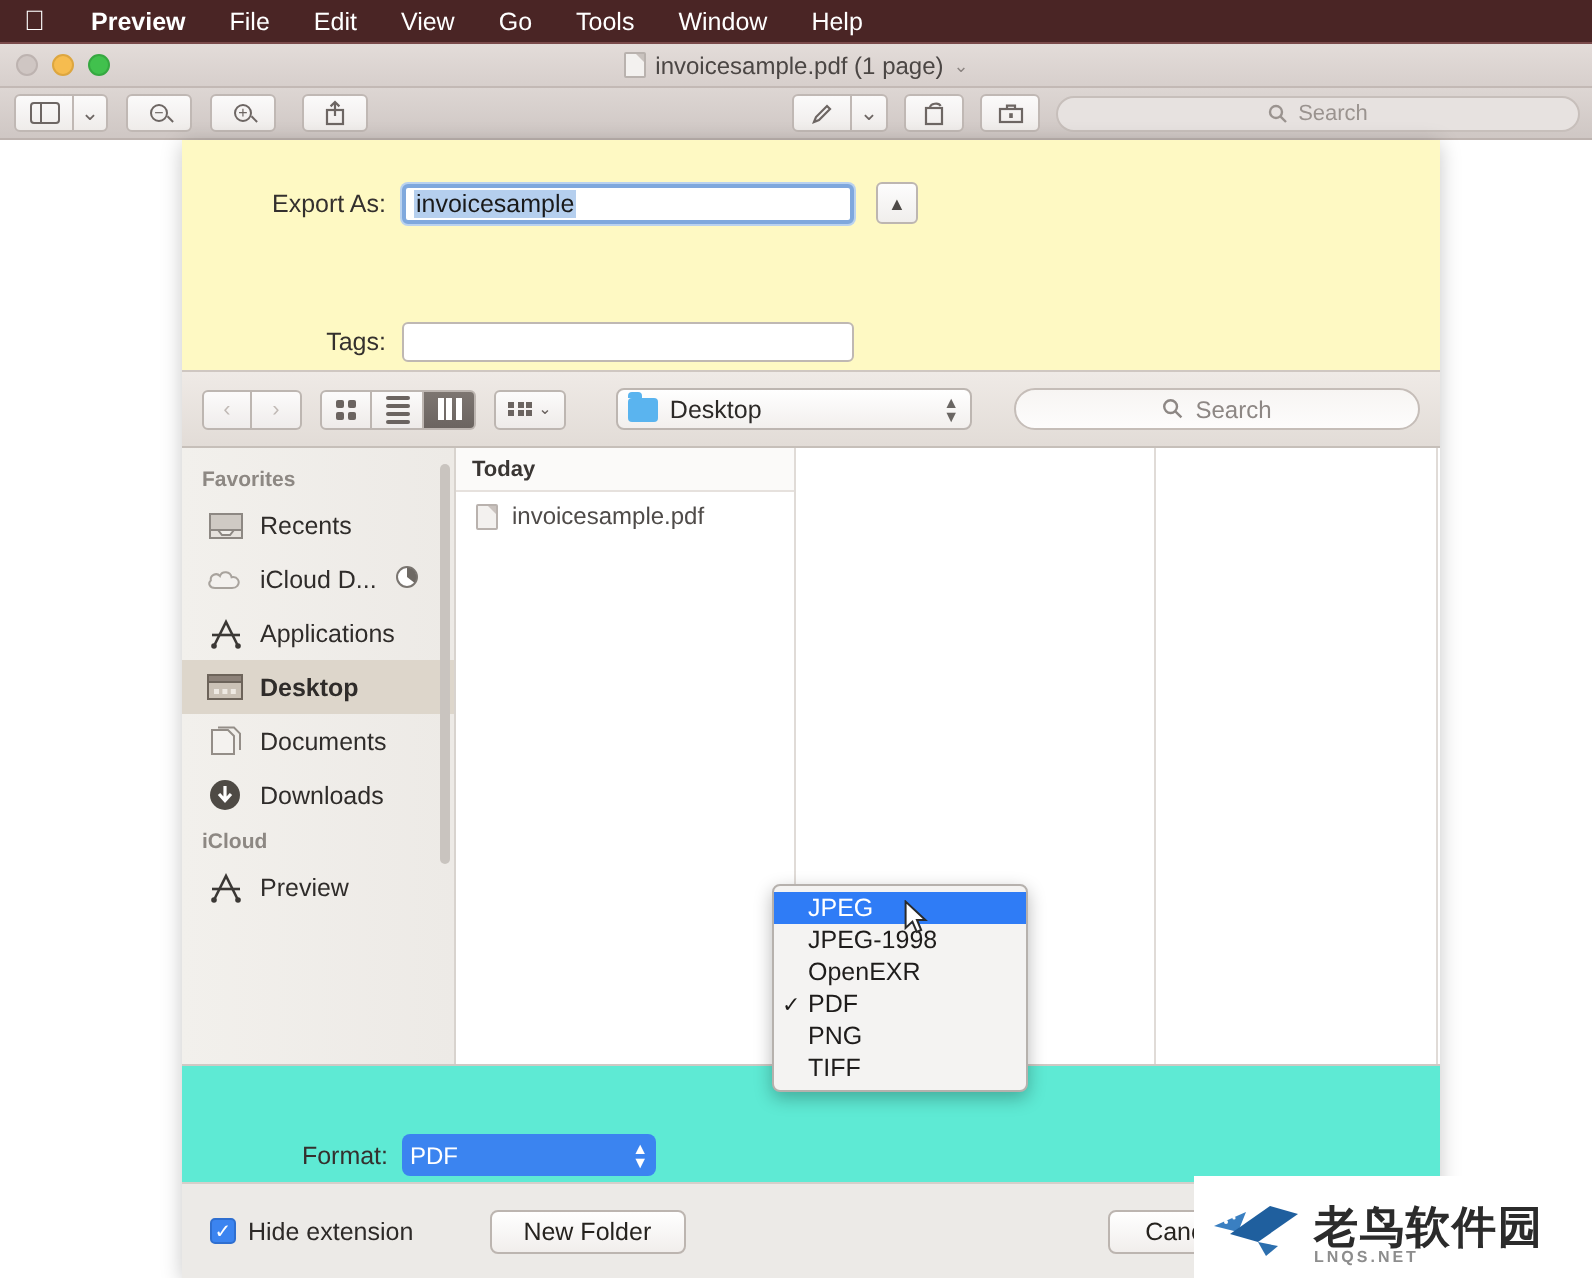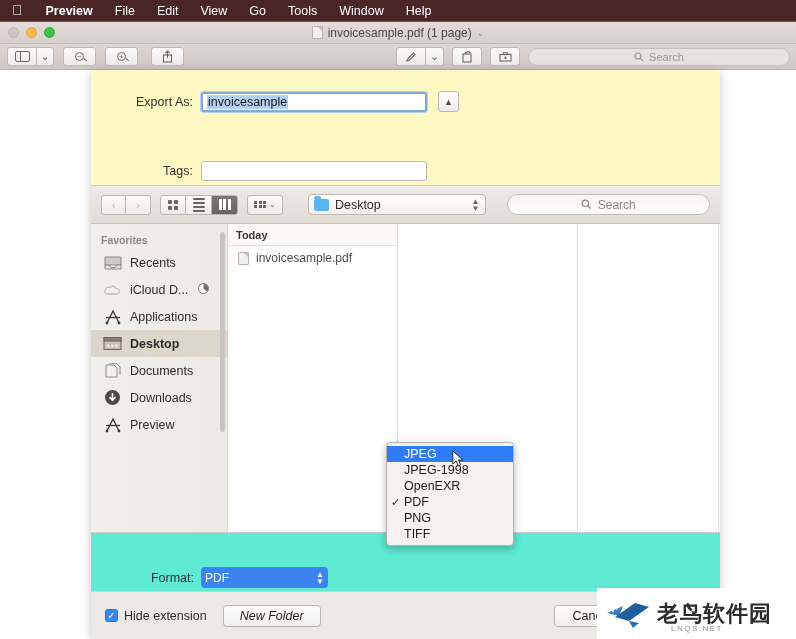--- a/index.html
+++ b/index.html
@@ -299,22 +299,22 @@
   }
 
   
   .watermark {
     position: absolute; left: 597px; top: 588px; width: 199px; height: 51px;
     background: #ffffff; z-index: 70;
     display: flex; align-items: center; gap: 6px; padding-left: 8px;
   }
   .wm-text { font-size: 22px; color: #2b2b2b; font-weight: bold; letter-spacing: 1px; }
   .wm-sub {
-    position: absolute; left: 74px; top: 36px;
-    font-size: 8px; color: #8d8d8d; letter-spacing: 1.5px;
+    position: absolute; left: 60px; top: 36px;
+    font-size: 8px; color: #8d8d8d; letter-spacing: 1.5px; font-weight: bold;
   }
 </style>
 </head>
 <body>
 
 <div id="root">
 
   <div class="menubar">
     <span class="apple"></span>
     <span class="mi bold">Preview</span>
@@ -550,20 +550,21 @@
         <div class="sb-item">
           <span class="sb-ico">
             <svg width="17" height="17" viewBox="0 0 17 17">
               <circle cx="8.5" cy="8.5" r="7.5" fill="#4e4a45"></circle>
               <path d="M8.5 4 L8.5 11 M5.5 8 L8.5 11.3 L11.5 8" stroke="#ffffff" stroke-width="1.6" fill="none"></path>
             </svg>
           </span>
           <span>Downloads</span>
         </div>
 
+        <div class="sb-head">iCloud</div>
 
         <div class="sb-item">
           <span class="sb-ico">
             <svg width="18" height="16" viewBox="0 0 18 16">
               <path d="M3 14 L9 2 L15 14" fill="none" stroke="#3b3835" stroke-width="1.3"></path>
               <path d="M2 8.5 L16 8.5" stroke="#3b3835" stroke-width="1.3"></path>
               <circle cx="3" cy="14" r="1.4" fill="#3b3835"></circle>
               <circle cx="15" cy="14" r="1.4" fill="#3b3835"></circle>
             </svg>
           </span>
@@ -606,21 +607,21 @@
       </div>
     </div>
 
     <div class="footer">
       <div class="checkrow">
         <span class="cbox on">
           <span>✓</span>
         </span>
         <span>Hide extension</span>
       </div>
-      <div class="newfolder" style="margin-left:16px;font-style:italic;">
+      <div class="newfolder" style="margin-left:38px;">
         <span>New Folder</span>
       </div>
       <div class="footer-right">
         <div class="ftbtn">
           <span>Cancel</span>
         </div>
         <div class="ftbtn">
           <span>Save</span>
         </div>
       </div>

